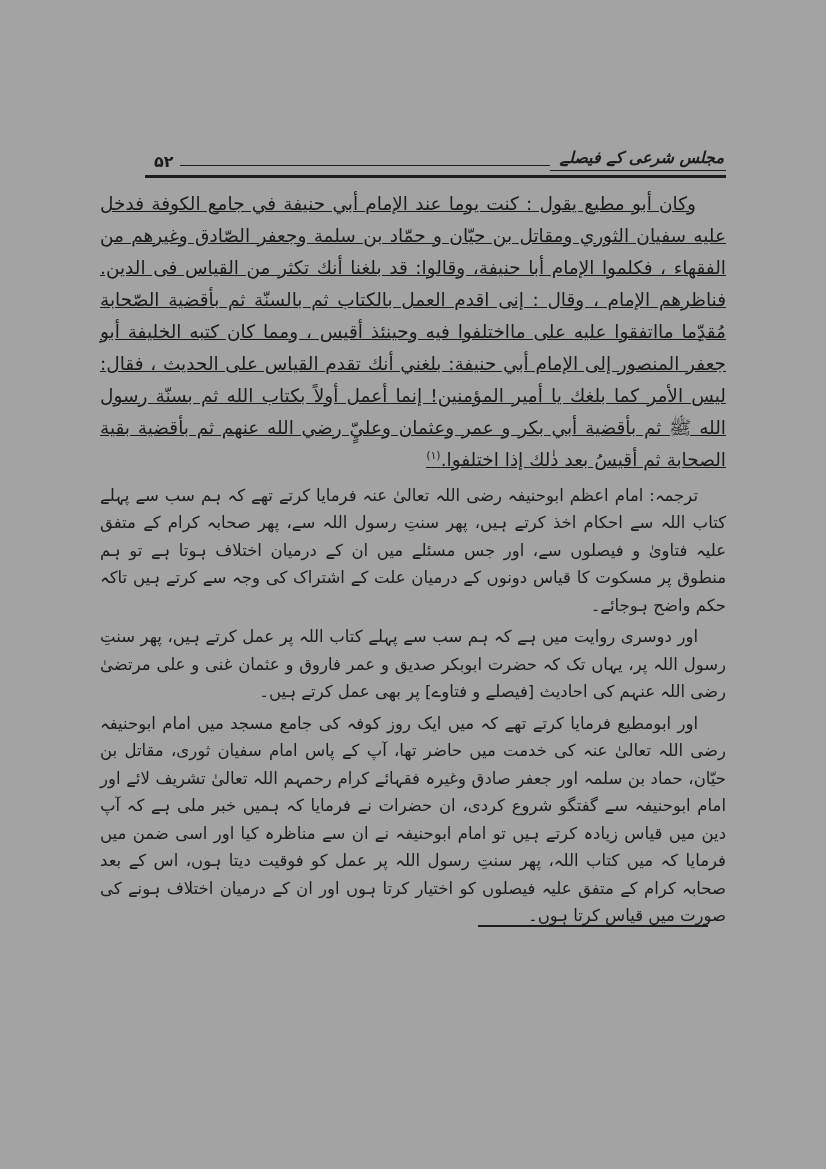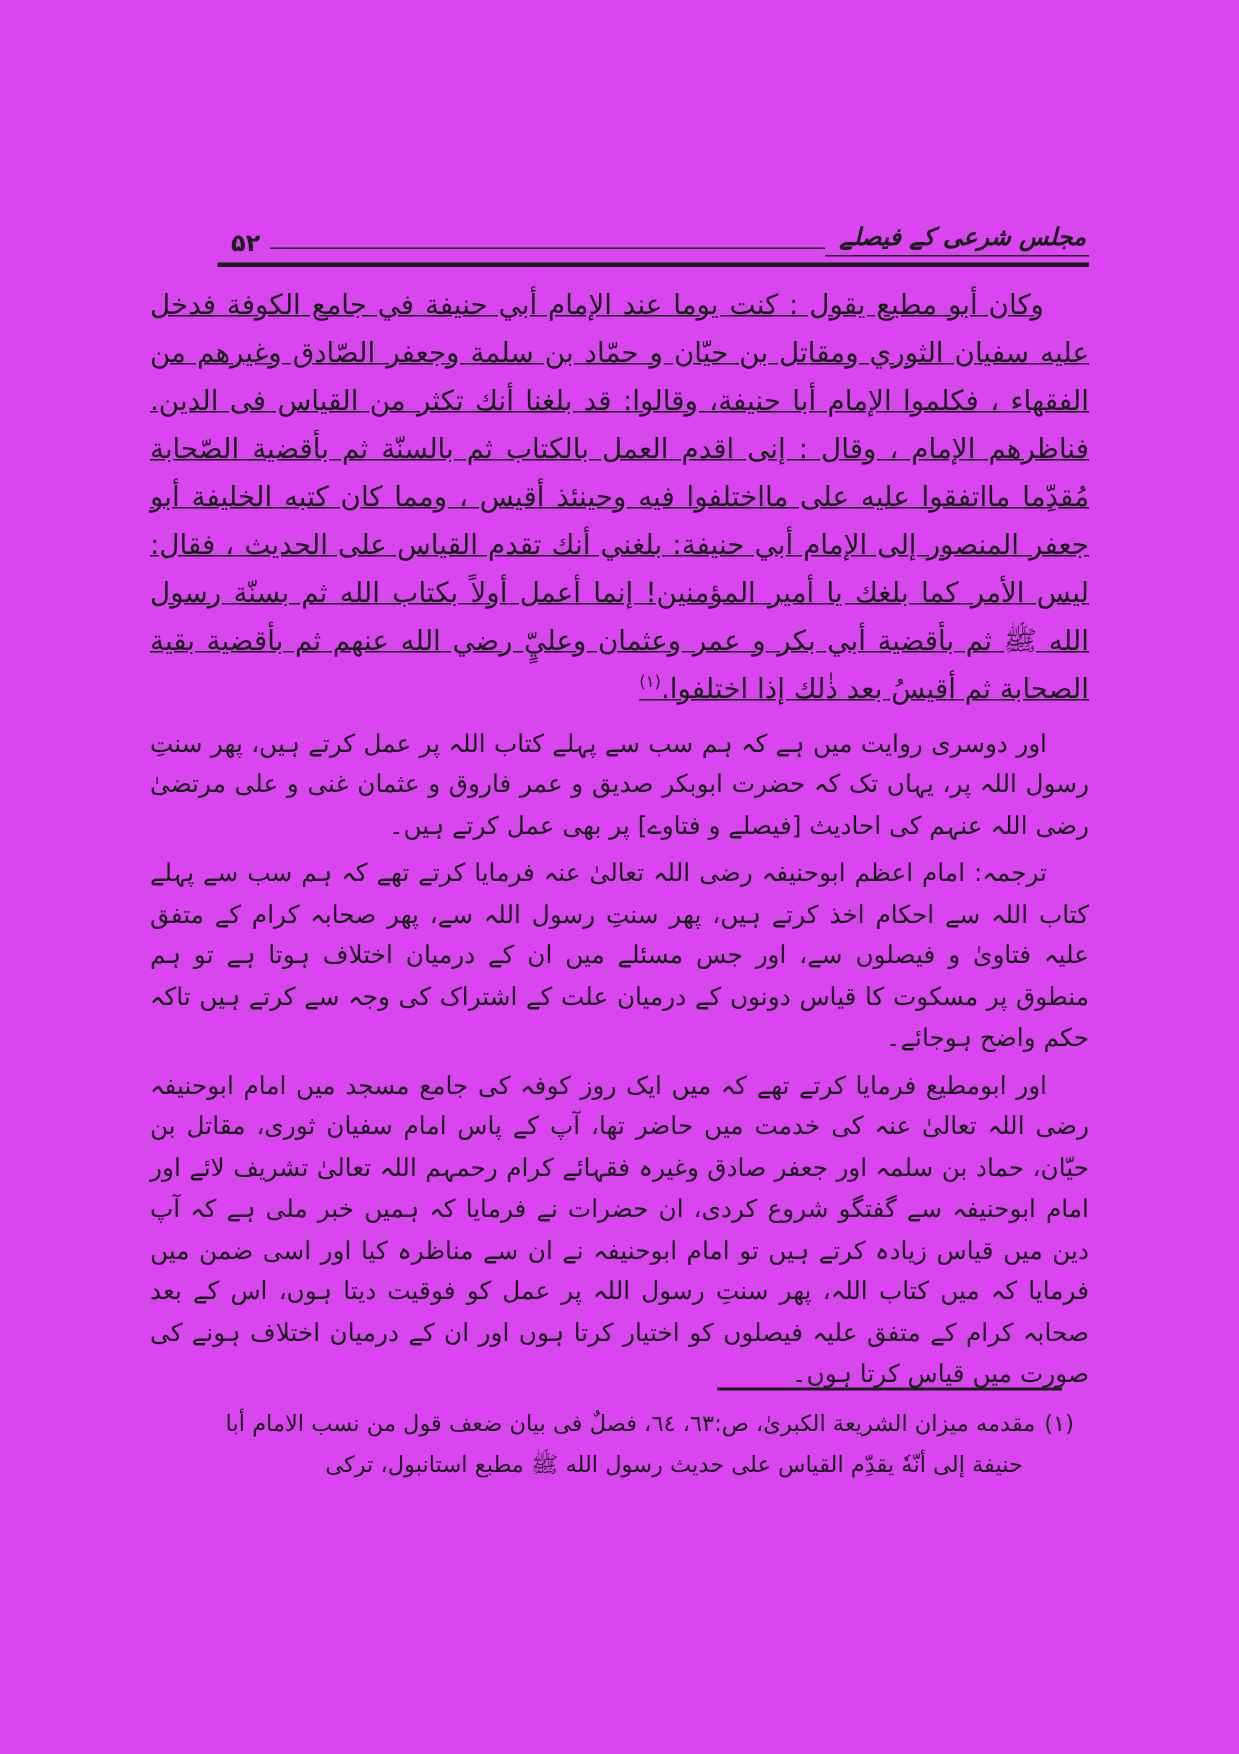--- a/index.html
+++ b/index.html
@@ -1,21 +1,21 @@
 <!DOCTYPE html>
 <html lang="ur"><head>
 <meta charset="utf-8">
 <style>
   * { margin:0; padding:0; box-sizing:border-box; }
   html,body { background:#e8e8e8; }
   .page {
     position:relative;
     width:826px; height:1169px;
     margin:0 auto;
-    background:#d946ef;
+    background:#a3a3a3;
     color:#1b1b1b;
     font-family:"DejaVu Sans", sans-serif;
     overflow:hidden;
   }
   .content {
     position:absolute;
     left:100px; top:145px;
     width:626px;
   }
   
@@ -114,26 +114,25 @@
       <div class="title-wrap">
         <div class="running-title">مجلس شرعی کے فیصلے</div>
       </div>
     </div>
     <div class="rule-thick"></div>
 
     <div class="body-text">
 
       <p class="ar"><span>وكان أبو مطيع يقول : كنت يوما عند الإمام أبي حنيفة في جامع الكوفة فدخل عليه سفيان الثوري ومقاتل بن حيّان و حمّاد بن سلمة وجعفر الصّادق وغيرهم من الفقهاء ، فكلموا الإمام أبا حنيفة، وقالوا: قد بلغنا أنك تكثر من القياس فى الدين. فناظرهم الإمام ، وقال : إنى اقدم العمل بالكتاب ثم بالسنّة ثم بأقضية الصّحابة مُقدِّما مااتفقوا عليه على مااختلفوا فيه وحينئذ أقيس ، ومما كان كتبه الخليفة أبو جعفر المنصور إلى الإمام أبي حنيفة: بلغني أنك تقدم القياس على الحديث ، فقال: ليس الأمر كما بلغك يا أمير المؤمنين! إنما أعمل أولاً بكتاب الله ثم بسنّة رسول الله ﷺ ثم بأقضية أبي بكر و عمر وعثمان وعليٍّ رضي الله عنهم ثم بأقضية بقية الصحابة ثم أقيسُ بعد ذٰلك إذا اختلفوا.</span><sup class="fn-ref">(۱)</sup></p>
 
+      <p class="ur">ترجمہ: امام اعظم ابوحنیفہ رضی اللہ تعالیٰ عنہ فرمایا کرتے تھے کہ ہم سب سے پہلے کتاب اللہ سے احکام اخذ کرتے ہیں، پھر سنتِ رسول اللہ سے، پھر صحابہ کرام کے متفق علیہ فتاویٰ و فیصلوں سے، اور جس مسئلے میں ان کے درمیان اختلاف ہوتا ہے تو ہم منطوق پر مسکوت کا قیاس دونوں کے درمیان علت کے اشتراک کی وجہ سے کرتے ہیں تاکہ حکم واضح ہوجائے۔</p>
+
       <p class="ur">اور دوسری روایت میں ہے کہ ہم سب سے پہلے کتاب اللہ پر عمل کرتے ہیں، پھر سنتِ رسول اللہ پر، یہاں تک کہ حضرت ابوبکر صدیق و عمر فاروق و عثمان غنی و علی مرتضیٰ رضی اللہ عنہم کی احادیث [فیصلے و فتاوے] پر بھی عمل کرتے ہیں۔</p>
-
-      <p class="ur">ترجمہ: امام اعظم ابوحنیفہ رضی اللہ تعالیٰ عنہ فرمایا کرتے تھے کہ ہم سب سے پہلے کتاب اللہ سے احکام اخذ کرتے ہیں، پھر سنتِ رسول اللہ سے، پھر صحابہ کرام کے متفق علیہ فتاویٰ و فیصلوں سے، اور جس مسئلے میں ان کے درمیان اختلاف ہوتا ہے تو ہم منطوق پر مسکوت کا قیاس دونوں کے درمیان علت کے اشتراک کی وجہ سے کرتے ہیں تاکہ حکم واضح ہوجائے۔</p>
 
       <p class="ur">اور ابومطیع فرمایا کرتے تھے کہ میں ایک روز کوفہ کی جامع مسجد میں امام ابوحنیفہ رضی اللہ تعالیٰ عنہ کی خدمت میں حاضر تھا، آپ کے پاس امام سفیان ثوری، مقاتل بن حیّان، حماد بن سلمہ اور جعفر صادق وغیرہ فقہائے کرام رحمہم اللہ تعالیٰ تشریف لائے اور امام ابوحنیفہ سے گفتگو شروع کردی، ان حضرات نے فرمایا کہ ہمیں خبر ملی ہے کہ آپ دین میں قیاس زیادہ کرتے ہیں تو امام ابوحنیفہ نے ان سے مناظرہ کیا اور اسی ضمن میں فرمایا کہ میں کتاب اللہ، پھر سنتِ رسول اللہ پر عمل کو فوقیت دیتا ہوں، اس کے بعد صحابہ کرام کے متفق علیہ فیصلوں کو اختیار کرتا ہوں اور ان کے درمیان اختلاف ہونے کی صورت میں قیاس کرتا ہوں۔</p>
 
     </div>
   </div>
 
   <div class="footnote">
     <div class="fn-rule"></div>
-    <p class="fn-text"><span class="fn-marker">(۱)</span><span>مقدمه ميزان الشريعة الكبرىٰ، ص:٦٣، ٦٤، فصلٌ فى بيان ضعف قول من نسب الامام أبا حنيفة إلى أنّهٗ يقدِّم القياس على حديث رسول الله ﷺ مطبع استانبول، تركى</span></p>
   </div>
 </div>
 
 </body></html>

